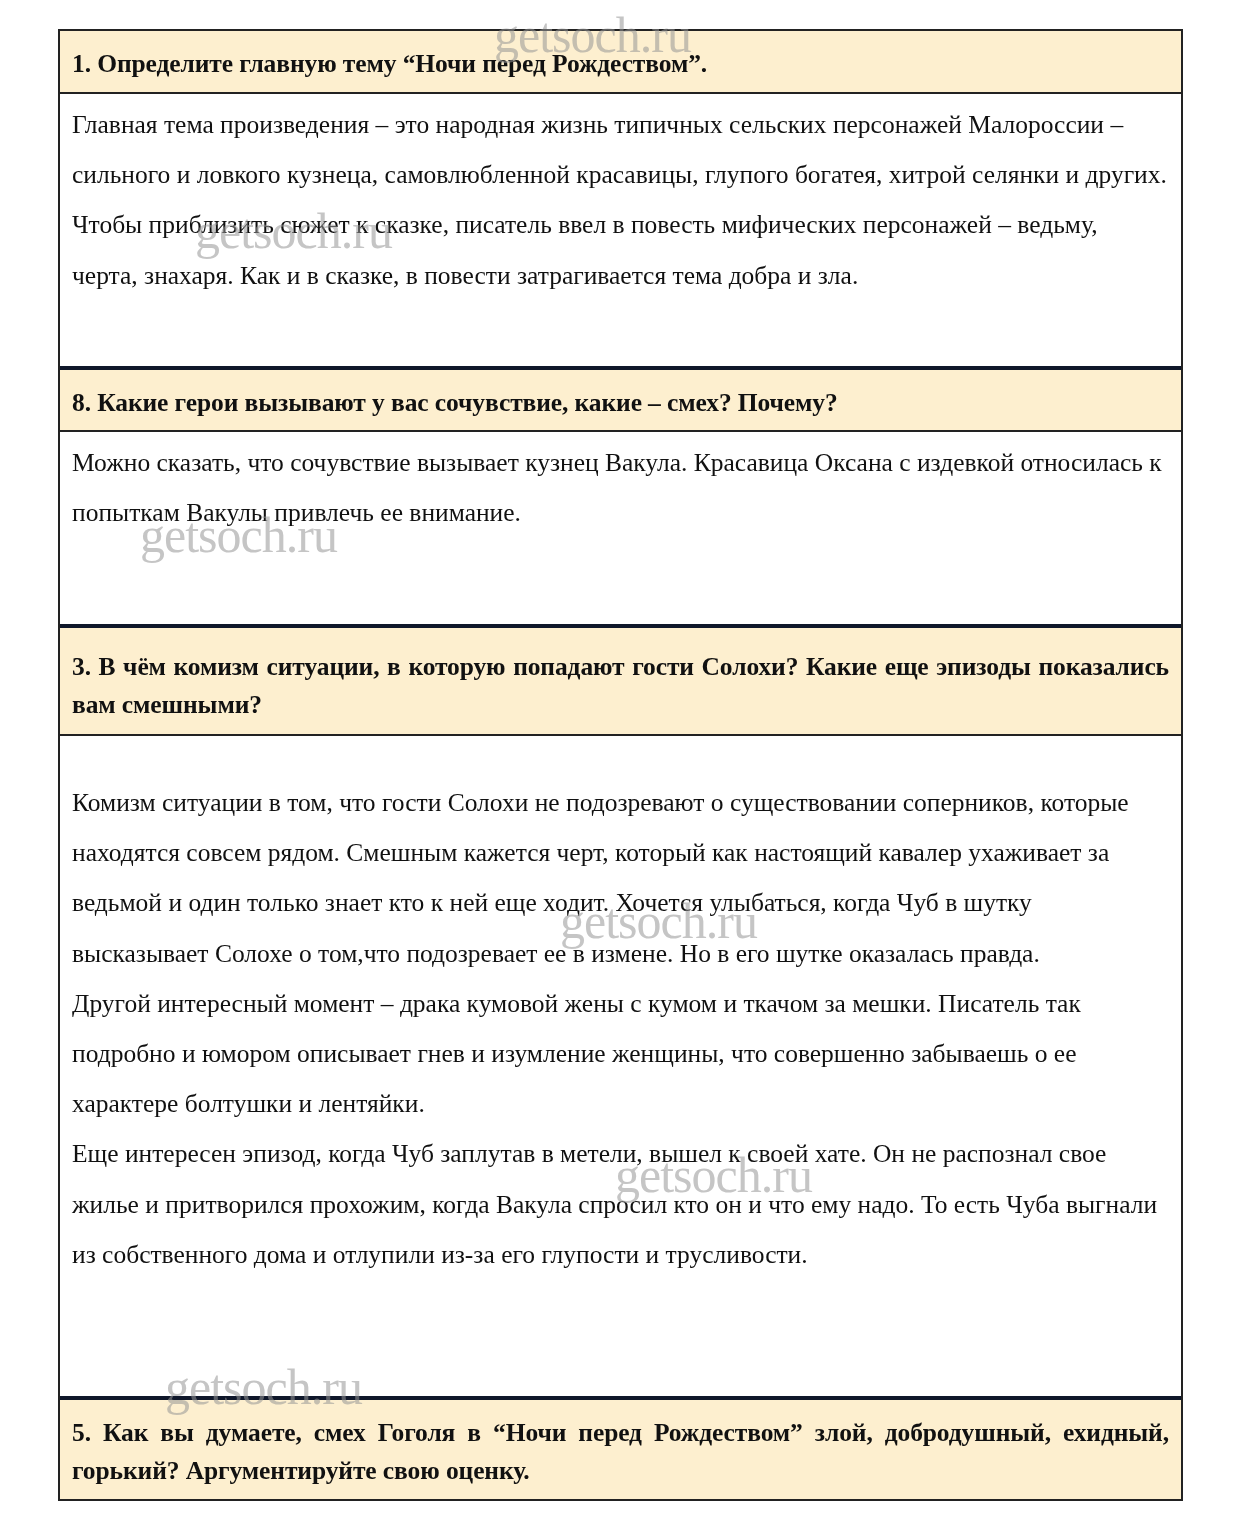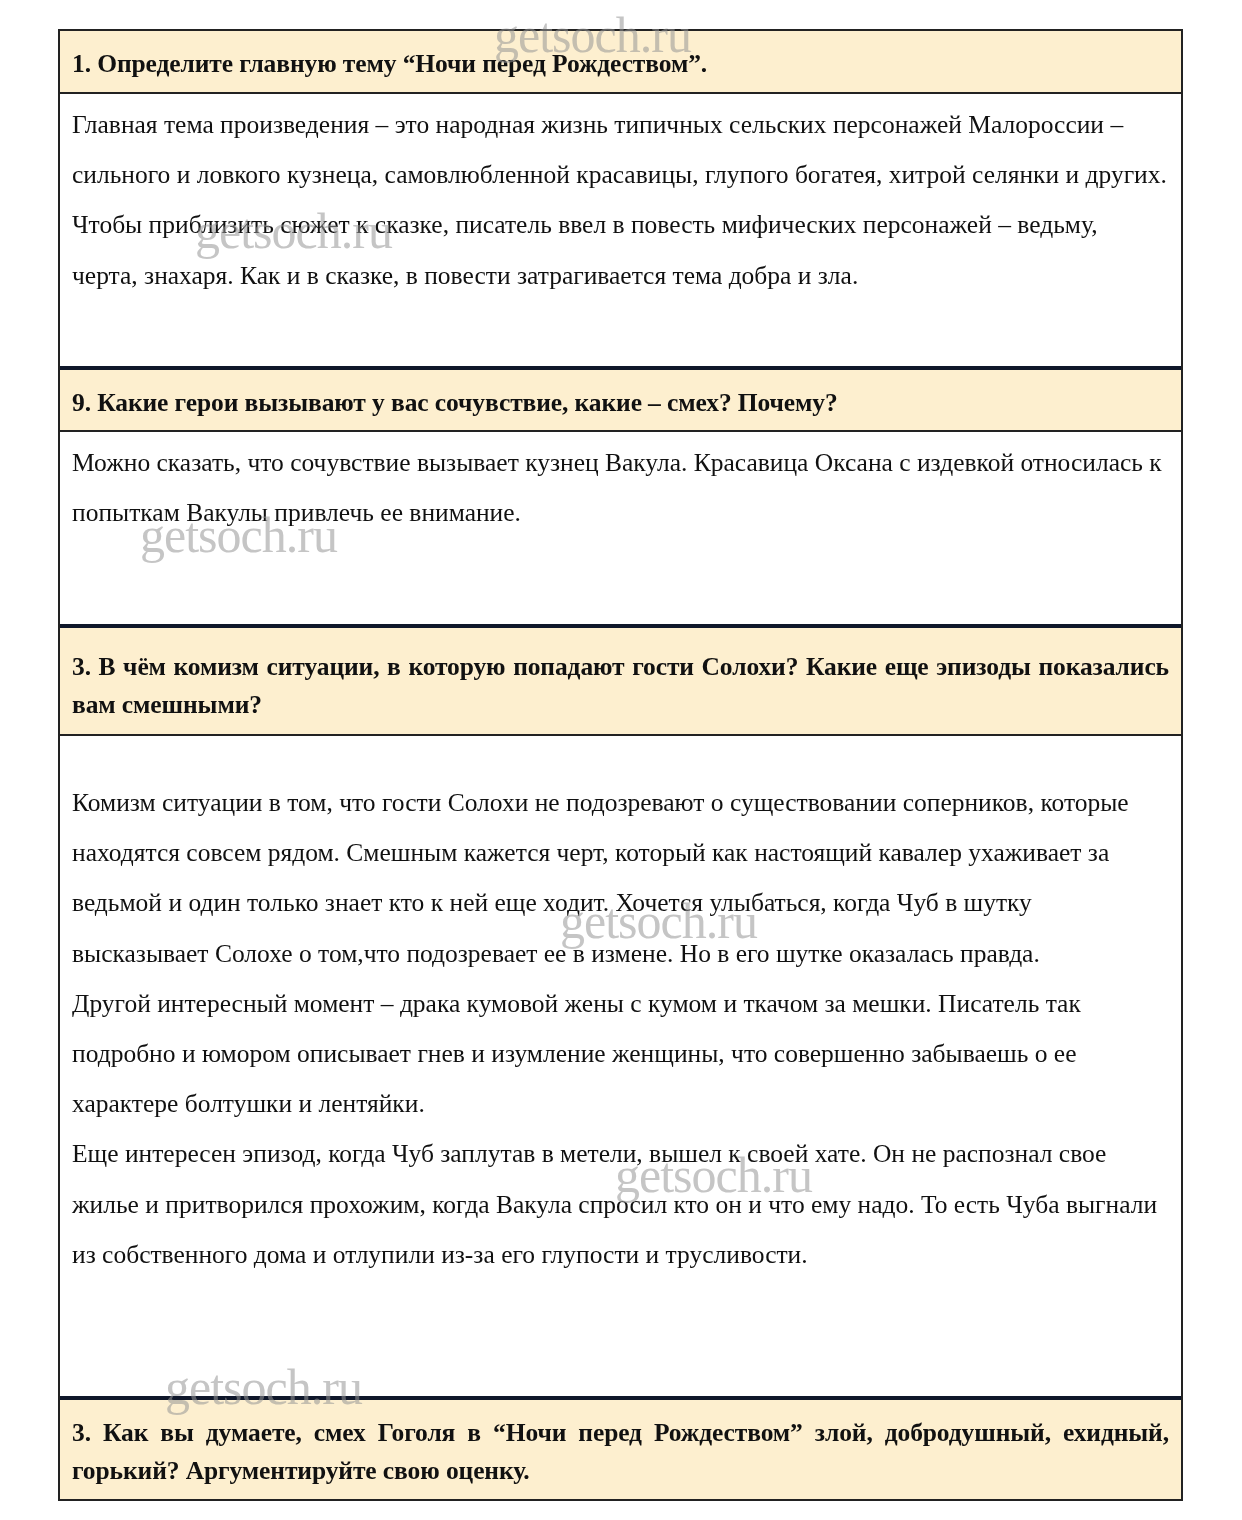--- a/index.html
+++ b/index.html
@@ -75,37 +75,37 @@
 <div class="qa-table">
 
   <div class="q-row" id="q1">
     <span>1. Определите главную тему “Ночи перед Рождеством”.</span>
   </div>
   <div class="a-row" id="a1">
     <p class="last-line-left">Главная тема произведения – это народная жизнь типичных сельских персонажей Малороссии – сильного и ловкого кузнеца, самовлюбленной красавицы, глупого богатея, хитрой селянки и других. Чтобы приблизить сюжет к сказке, писатель ввел в повесть мифических персонажей – ведьму, черта, знахаря. Как и в сказке, в повести затрагивается тема добра и зла.</p>
   </div>
 
   <div class="q-row" id="q2">
-    <span>9. Какие герои вызывают у вас сочувствие, какие – смех? Почему?</span>
+    <span>8. Какие герои вызывают у вас сочувствие, какие – смех? Почему?</span>
   </div>
   <div class="a-row" id="a2">
     <p class="last-line-left">Можно сказать, что сочувствие вызывает кузнец Вакула. Красавица Оксана с издевкой относилась к попыткам Вакулы привлечь ее внимание.</p>
   </div>
 
   <div class="q-row" id="q3">
     <span>3. В чём комизм ситуации, в которую попадают гости Солохи? Какие еще эпизоды показались вам смешными?</span>
   </div>
   <div class="a-row" id="a3">
     <p class="last-line-left">Комизм ситуации в том, что гости Солохи не подозревают о существовании соперников, которые находятся совсем рядом. Смешным кажется черт, который как настоящий кавалер ухаживает за ведьмой и один только знает кто к ней еще ходит. Хочется улыбаться, когда Чуб в шутку высказывает Солохе о том,что подозревает ее в измене. Но в его шутке оказалась правда.</p>
     <p class="last-line-left">Другой интересный момент – драка кумовой жены с кумом и ткачом за мешки. Писатель так подробно и юмором описывает гнев и изумление женщины, что совершенно забываешь о ее характере болтушки и лентяйки.</p>
     <p class="last-line-left">Еще интересен эпизод, когда Чуб заплутав в метели, вышел к своей хате. Он не распознал свое жилье и притворился прохожим, когда Вакула спросил кто он и что ему надо. То есть Чуба выгнали из собственного дома и отлупили из-за его глупости и трусливости.</p>
   </div>
 
   <div class="q-row" id="q4">
-    <span>3. Как вы думаете, смех Гоголя в “Ночи перед Рождеством” злой, добродушный, ехидный, горький? Аргументируйте свою оценку.</span>
+    <span>5. Как вы думаете, смех Гоголя в “Ночи перед Рождеством” злой, добродушный, ехидный, горький? Аргументируйте свою оценку.</span>
   </div>
 
 </div>
 
 <div class="watermark" style="left:494px; top:10px;">getsoch.ru</div>
 <div class="watermark" style="left:195px; top:206px;">getsoch.ru</div>
 <div class="watermark" style="left:140px; top:510px;">getsoch.ru</div>
 <div class="watermark" style="left:560px; top:896px;">getsoch.ru</div>
 <div class="watermark" style="left:615px; top:1150px;">getsoch.ru</div>
 <div class="watermark" style="left:165px; top:1362px;">getsoch.ru</div>

